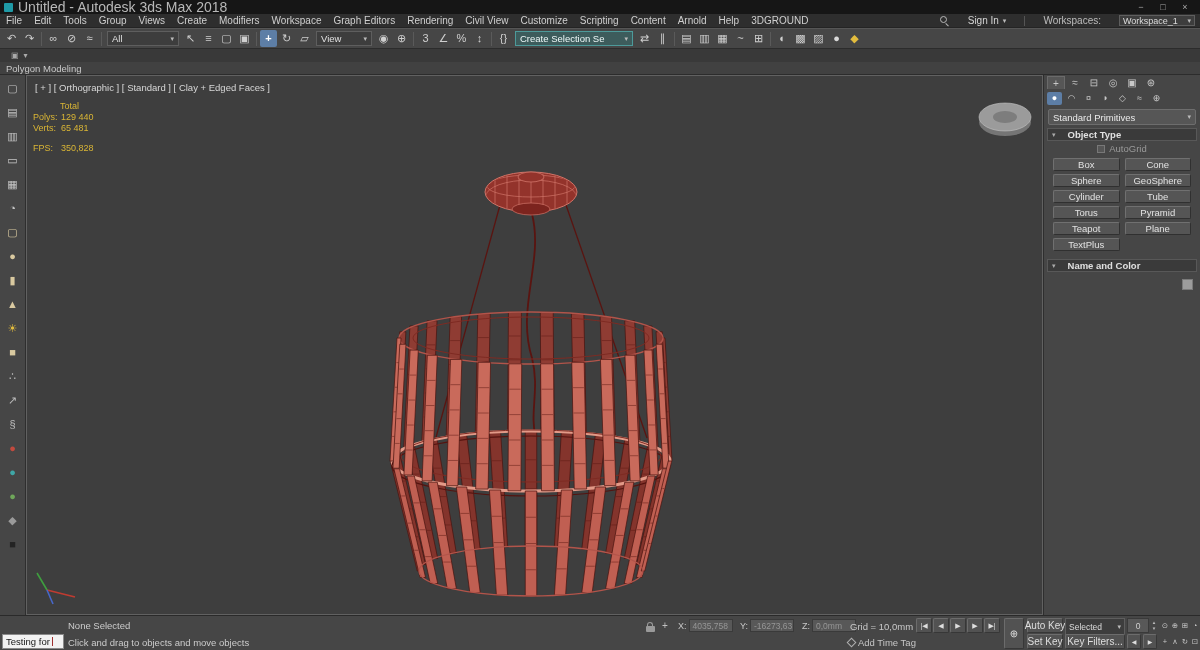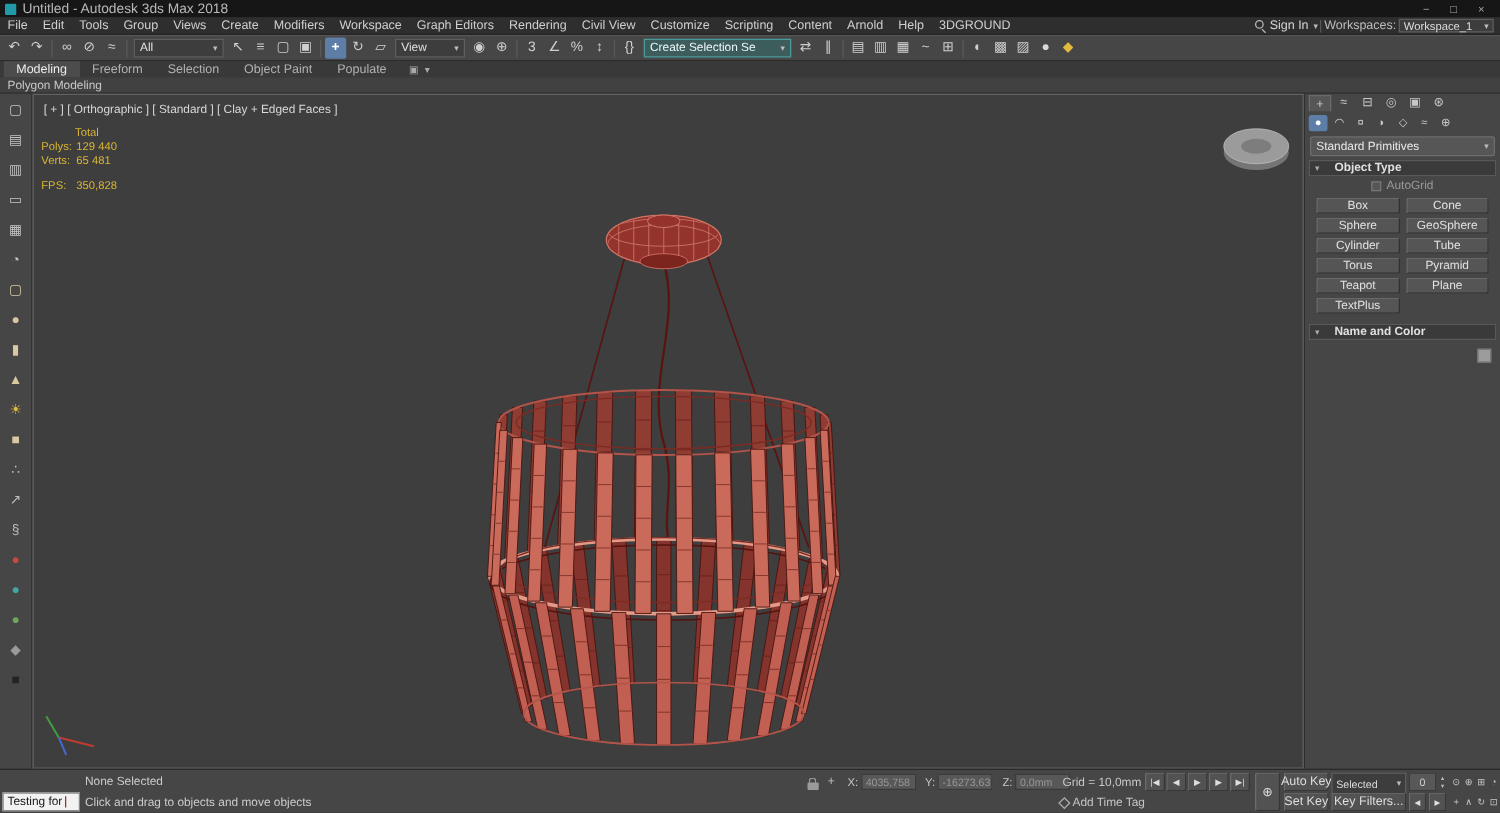--- a/index.html
+++ b/index.html
@@ -2,29 +2,29 @@
 <html><head>
 <meta charset="utf-8">
 <style>
   *{margin:0;padding:0;box-sizing:border-box;font-family:"Liberation Sans",sans-serif;-webkit-user-select:none;user-select:none}
   html,body{width:1200px;height:650px;overflow:hidden;background:#3c3c3c;color:#ccc}
   .app{width:1200px;height:650px;display:flex;flex-direction:column;font-size:11px}
 
   
   .titlebar{height:14px;background:#161616;display:flex;align-items:center;padding:0 4px;gap:5px;flex:0 0 auto}
   .app-icon{width:9px;height:9px;background:#1f9aa6;border-radius:1px}
-  .title{font-size:11px;color:#b8b8b8;white-space:nowrap}
+  .title{font-size:14px;color:#b8b8b8;white-space:nowrap}
   .win-btns{margin-left:auto;display:flex}
   .win-btn{width:22px;height:13px;display:flex;align-items:center;justify-content:center;font-size:9px;color:#a8a8a8}
 
   
   .menubar{height:14px;background:#2e2e2e;display:flex;align-items:center;flex:0 0 auto;font-size:10px;border-bottom:1px solid #242424}
   #menu-items{display:flex;align-items:center;height:100%}
   .menu-item{padding:0 6px;color:#cfcfcf;white-space:nowrap;height:100%;display:flex;align-items:center}
-  .menu-right{margin-left:auto;display:flex;align-items:center;gap:2px;padding-right:5px}
+  .menu-right{margin-left:auto;display:flex;align-items:center;gap:18px;padding-right:5px}
   .magnifier{width:11px;height:11px;position:relative;display:inline-block}
   .magnifier::before{content:"";position:absolute;left:1px;top:1px;width:5px;height:5px;border:1.4px solid #b8b8b8;border-radius:50%}
   .magnifier::after{content:"";position:absolute;left:7.5px;top:7.5px;width:4px;height:1.4px;background:#b8b8b8;transform:rotate(45deg);transform-origin:0 0}
   .signin{display:flex;align-items:center;gap:4px;color:#d5d5d5}
   .menu-sep{width:1px;height:10px;background:#555}
   .ws-label{color:#bdbdbd}
   .ws-dd{width:76px;height:11px;border:1px solid #5e5e5e;background:#3d3d3d;display:flex;align-items:center;justify-content:space-between;padding:0 3px;font-size:9px;color:#ddd}
   .caret{font-size:7px;color:#bbb}
 
   
@@ -202,27 +202,20 @@
       <div class="tb-icon">⊞</div>
       <div class="tb-sep"></div>
       <div class="tb-icon">◐</div>
       <div class="tb-icon">▩</div>
       <div class="tb-icon">▨</div>
       <div class="tb-icon" style="color: rgb(217, 217, 217);">●</div>
       <div class="tb-icon" style="color: rgb(226, 188, 62);">◆</div>
     </div>
 
   <div class="ribbon-tabs">
-    <div id="ribbon-tab-items" style="display:flex">
-        <div class="rtab active">Modeling</div>
-        <div class="rtab">Freeform</div>
-        <div class="rtab">Selection</div>
-        <div class="rtab">Object Paint</div>
-        <div class="rtab">Populate</div>
-      </div>
     <div class="ribbon-extra">
       <span>▣</span>
       <span>▾</span>
     </div>
   </div>
 
   <div class="ribbon-sub">
     <span>Polygon Modeling</span>
   </div>
 

